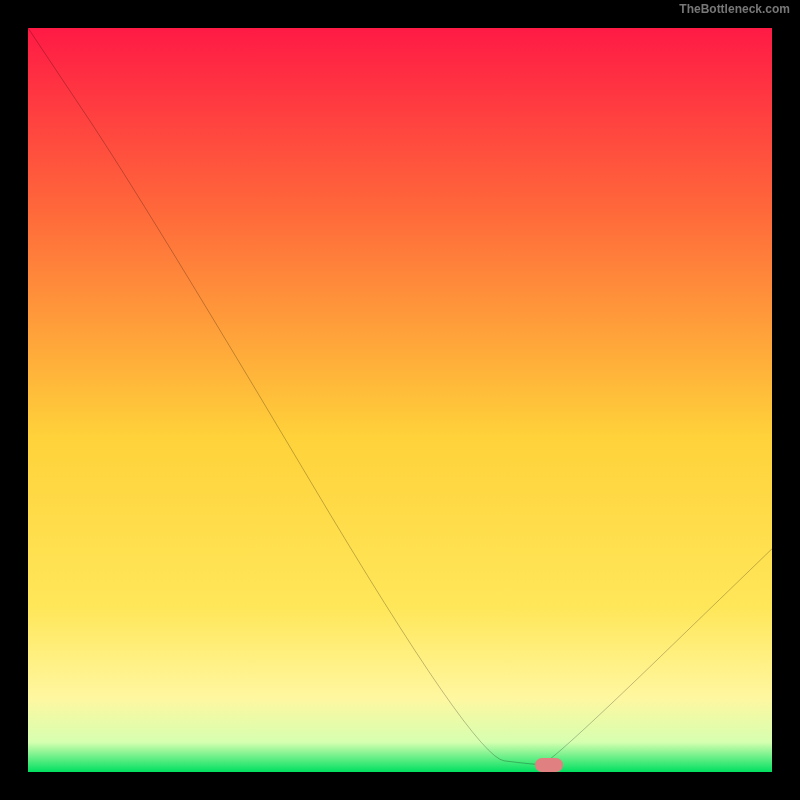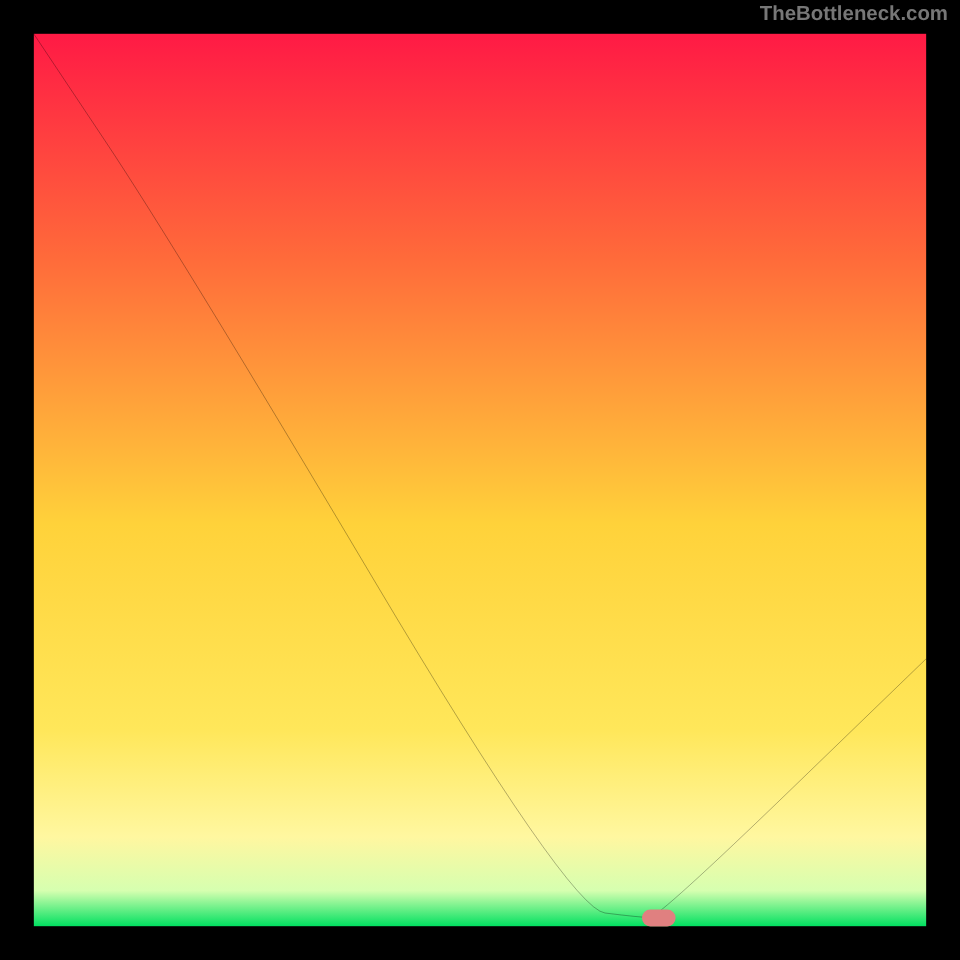--- a/index.html
+++ b/index.html
@@ -15,21 +15,21 @@
     position: relative;
     width: 800px;
     height: 800px;
     background: #000;
   }
   .watermark {
     position: absolute;
     top: 2px;
     right: 10px;
     color: #777;
-    font-size: 17px;
+    font-size: 12px;
     font-weight: bold;
     z-index: 10;
   }
   .plot-frame {
     position: absolute;
     left: 28px;
     top: 28px;
     width: 744px;
     height: 744px;
   }

